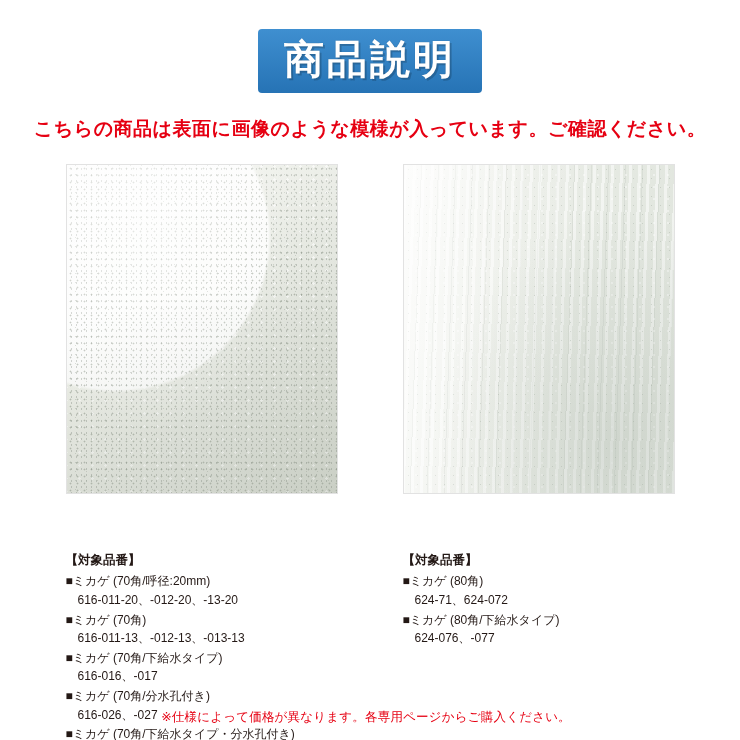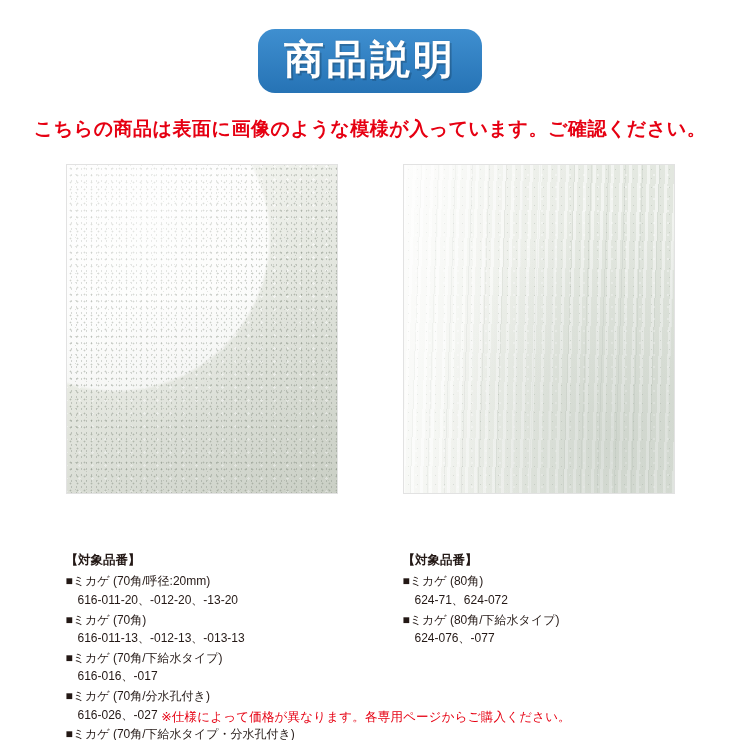--- a/index.html
+++ b/index.html
@@ -22,21 +22,21 @@
     display: flex;
     align-items: center;
     justify-content: center;
     box-sizing: border-box;
     padding-top: 14px;
   }
   .banner {
     display: inline-block;
     background: #2f7fc1;
     background: linear-gradient(#3f8fd0, #2673b5);
-    border-radius: 17px;
+    border-radius: 4px;
     padding: 9px 26px 13px 26px;
     box-shadow: 0 0 0 3px #ffffff;
   }
   .banner-text {
     color: #ffffff;
     font-size: 40px;
     font-weight: bold;
     letter-spacing: 3px;
     line-height: 1.05;
     text-shadow:

